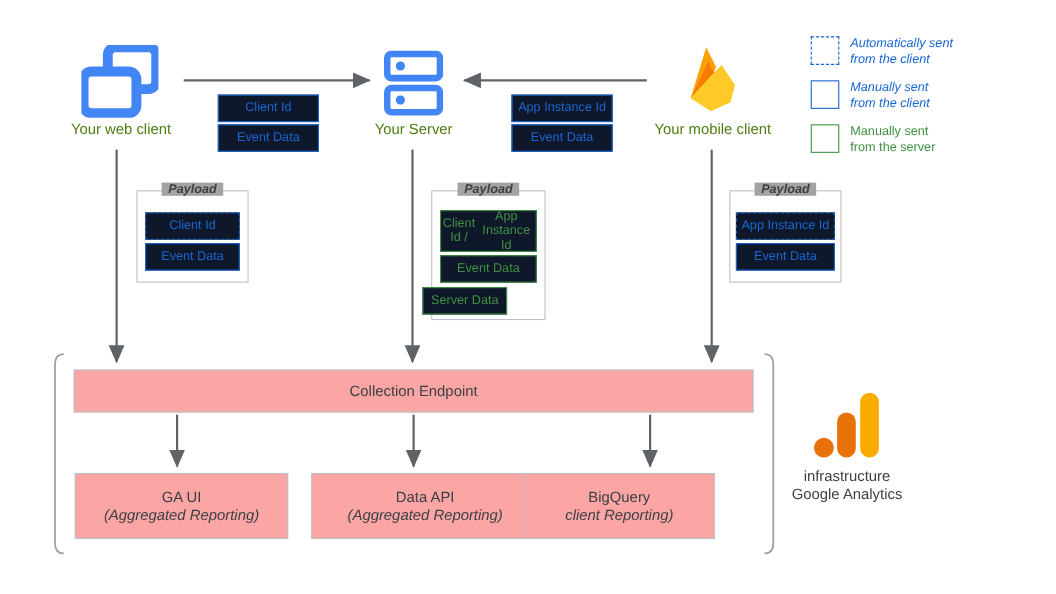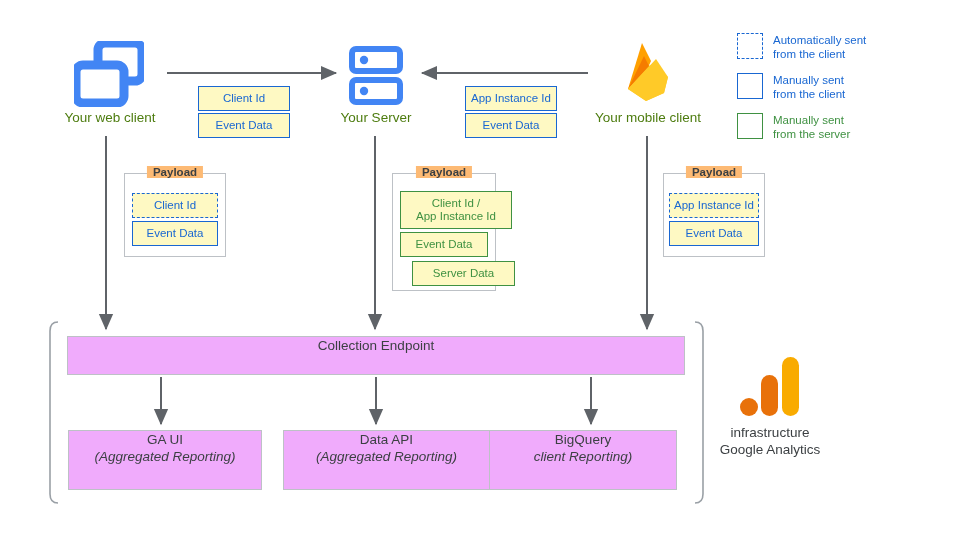--- a/index.html
+++ b/index.html
@@ -34,55 +34,57 @@
   
   .chip {
     position: absolute;
     box-sizing: border-box;
     display: flex;
     align-items: center;
     justify-content: center;
     text-align: center;
     font-size: 11.5px;
     line-height: 13px;
-    background: #fef9c3;
+    background: #0f172a;
   }
   .chip.blue  { border: 1.4px solid #1967d2; color: #1967d2; }
   .chip.blue.dashed { border-style: dashed; }
   .chip.green { border: 1.4px solid #3f9142; color: #3f9142; }
 
   
   .payload {
     position: absolute;
     box-sizing: border-box;
     border: 1.2px solid #bdc1c6;
     background: #ffffff;
   }
   .payload-title {
     position: absolute;
     top: -8px;
     left: 50%;
     transform: translateX(-50%);
-    background: #fdba74;
+    background: #a3a3a3;
     padding: 0 6px;
     font-size: 11.5px;
     font-weight: bold;
     color: #3c4043;
     white-space: nowrap;
+    font-style: italic;
   }
 
   
   .gbox {
     position: absolute;
     box-sizing: border-box;
     border: 1.2px solid #bdc1c6;
-    background: #f0abfc;
+    background: #fca5a5;
     display: flex;
     flex-direction: column;
     align-items: center;
+    justify-content: center;
     text-align: center;
     color: #3c4043;
   }
   .gbox .t1 { font-size: 13.5px; line-height: 17px; }
   .gbox .t2 { font-size: 13.5px; line-height: 17px; font-style: italic; }
 
   
   .legend-row { position: absolute; }
   .legend-swatch {
     position: absolute;
@@ -92,21 +94,21 @@
   }
   .legend-swatch.dashed-blue { border: 1.6px dashed #1967d2; }
   .legend-swatch.solid-blue  { border: 1.6px solid  #1967d2; }
   .legend-swatch.solid-green { border: 1.6px solid  #3f9142; }
   .legend-text {
     position: absolute;
     font-size: 11.5px;
     line-height: 14px;
     white-space: nowrap;
   }
-  .legend-text.blue  { color: #1967d2; }
+  .legend-text.blue  { color: #1967d2; font-style: italic; }
   .legend-text.green { color: #3f9142; }
 
   .ga-caption {
     position: absolute;
     font-size: 13.5px;
     line-height: 17px;
     color: #3c4043;
     text-align: center;
     white-space: nowrap;
   }
@@ -162,26 +164,26 @@
 
   <div class="payload" style="left:124px; top:173px; width:102px; height:84px;">
     <span class="payload-title">Payload</span>
   </div>
   <div class="chip blue dashed" style="left:132px; top:193px; width:86px; height:25px;">Client Id</div>
   <div class="chip blue" style="left:132px; top:221px; width:86px; height:25px;">Event Data</div>
 
   <div class="payload" style="left:392px; top:173px; width:104px; height:118px;">
     <span class="payload-title">Payload</span>
   </div>
-  <div class="chip green" style="left:400px; top:191px; width:112px; height:38px; flex-direction:column;">
+  <div class="chip green" style="left:400px; top:191px; width:88px; height:38px; flex-direction:row;">
     <span>Client Id /</span>
     <span>App Instance Id</span>
   </div>
   <div class="chip green" style="left:400px; top:232px; width:88px; height:25px;">Event Data</div>
-  <div class="chip green" style="left:412px; top:261px; width:103px; height:25px;">Server Data</div>
+  <div class="chip green" style="left:384px; top:261px; width:77px; height:25px;">Server Data</div>
 
   <div class="payload" style="left:663px; top:173px; width:102px; height:84px;">
     <span class="payload-title">Payload</span>
   </div>
   <div class="chip blue dashed" style="left:669px; top:193px; width:90px; height:25px;">App Instance Id</div>
   <div class="chip blue" style="left:669px; top:221px; width:90px; height:25px;">Event Data</div>
 
   <div class="gbox" style="left:67px; top:336px; width:618px; height:39px;">
     <span class="t1">Collection Endpoint</span>
   </div>
@@ -189,21 +191,21 @@
   <div class="gbox" style="left:68px; top:430px; width:194px; height:60px;">
     <span class="t1">GA UI</span>
     <span class="t2">(Aggregated Reporting)</span>
   </div>
 
   <div class="gbox" style="left:283px; top:430px; width:207px; height:60px;">
     <span class="t1">Data API</span>
     <span class="t2">(Aggregated Reporting)</span>
   </div>
 
-  <div class="gbox" style="left:489px; top:430px; width:188px; height:60px;">
+  <div class="gbox" style="left:476px; top:430px; width:174px; height:60px;">
     <span class="t1">BigQuery</span>
     <span class="t2">client Reporting)</span>
   </div>
 
   <div class="ga-caption" style="left:690px; top:424px; width:160px;">
     <div>infrastructure</div>
     <div>Google Analytics</div>
   </div>
 
   <div class="legend-row">

